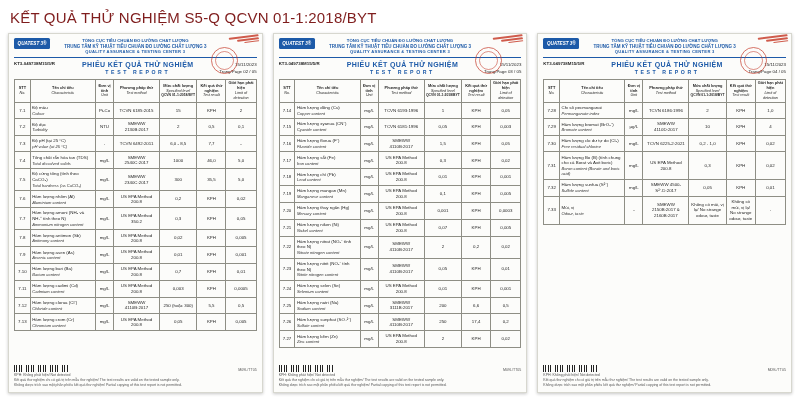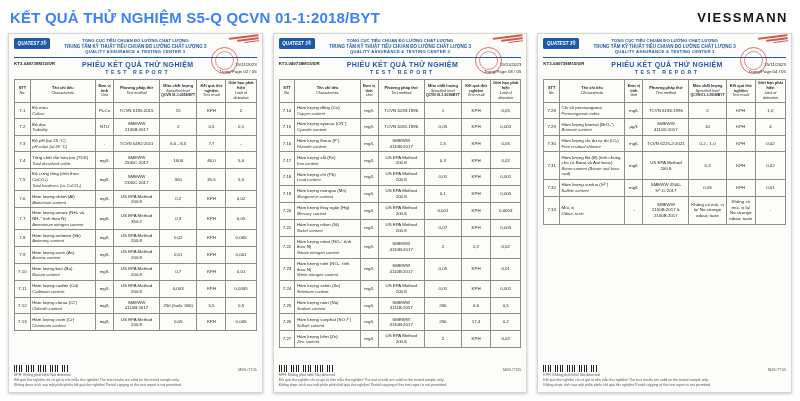--- a/index.html
+++ b/index.html
@@ -1,20 +1,20 @@
 <!DOCTYPE html>
 <html><head>
 <meta charset="utf-8">
 <style>
   html,body{margin:0;padding:0;background:#ffffff;}
   .screen{position:relative;width:800px;height:401px;background:#ffffff;overflow:hidden;
           font-family:"Liberation Sans",sans-serif;}
   
   .topbar{height:31px;display:flex;align-items:center;justify-content:space-between;padding:2px 12px 0 10px;}
-  .title{font-size:15px;font-weight:700;color:#3b82f6;letter-spacing:.2px;}
+  .title{font-size:15px;font-weight:400;color:#7f1d1d;letter-spacing:.2px;}
   .brand{font-size:13px;font-weight:700;letter-spacing:1.5px;color:#141414;}
   
   .pages{position:absolute;top:33px;left:0;right:0;bottom:0;display:flex;gap:10px;padding:0 8px 8px;}
   .page{flex:1 1 0;min-width:0;display:flex;flex-direction:column;background:#fcfcfa;
         border:1px solid #d7d7cf;box-shadow:0 1px 3px rgba(0,0,0,.22);padding:4px 5px;position:relative;color:#1f1f1f;}
   
   .phead{position:relative;padding-bottom:2px;border-bottom:1px solid #1d5aa8;}
   .qlogo{position:absolute;left:0;top:0;width:36px;height:11px;background:#1d5aa8;color:#fff;
          font-size:4.6px;font-weight:700;font-style:italic;display:flex;align-items:center;justify-content:center;border-radius:1.5px;}
   .orglines{margin:0 40px;text-align:center;color:#1d5aa8;font-weight:700;line-height:1.3;}
@@ -53,21 +53,20 @@
   .fcode{font-size:3.6px;color:#555;}
   .fnote{font-size:3.5px;color:#555;line-height:1.45;}
 </style>
 </head>
 <body>
 
 <div class="screen">
 
   <div class="topbar">
     <div class="title">KẾT QUẢ THỬ NGHIỆM S5-Q QCVN 01-1:2018/BYT</div>
-    <div class="brand">VIESSMANN</div>
   </div>
 
   <div class="pages">
   <article class="page">
     <div class="stamp-lines">
           <i></i>
           <i></i>
           <i></i>
         </div>
     <div class="seal"></div>

